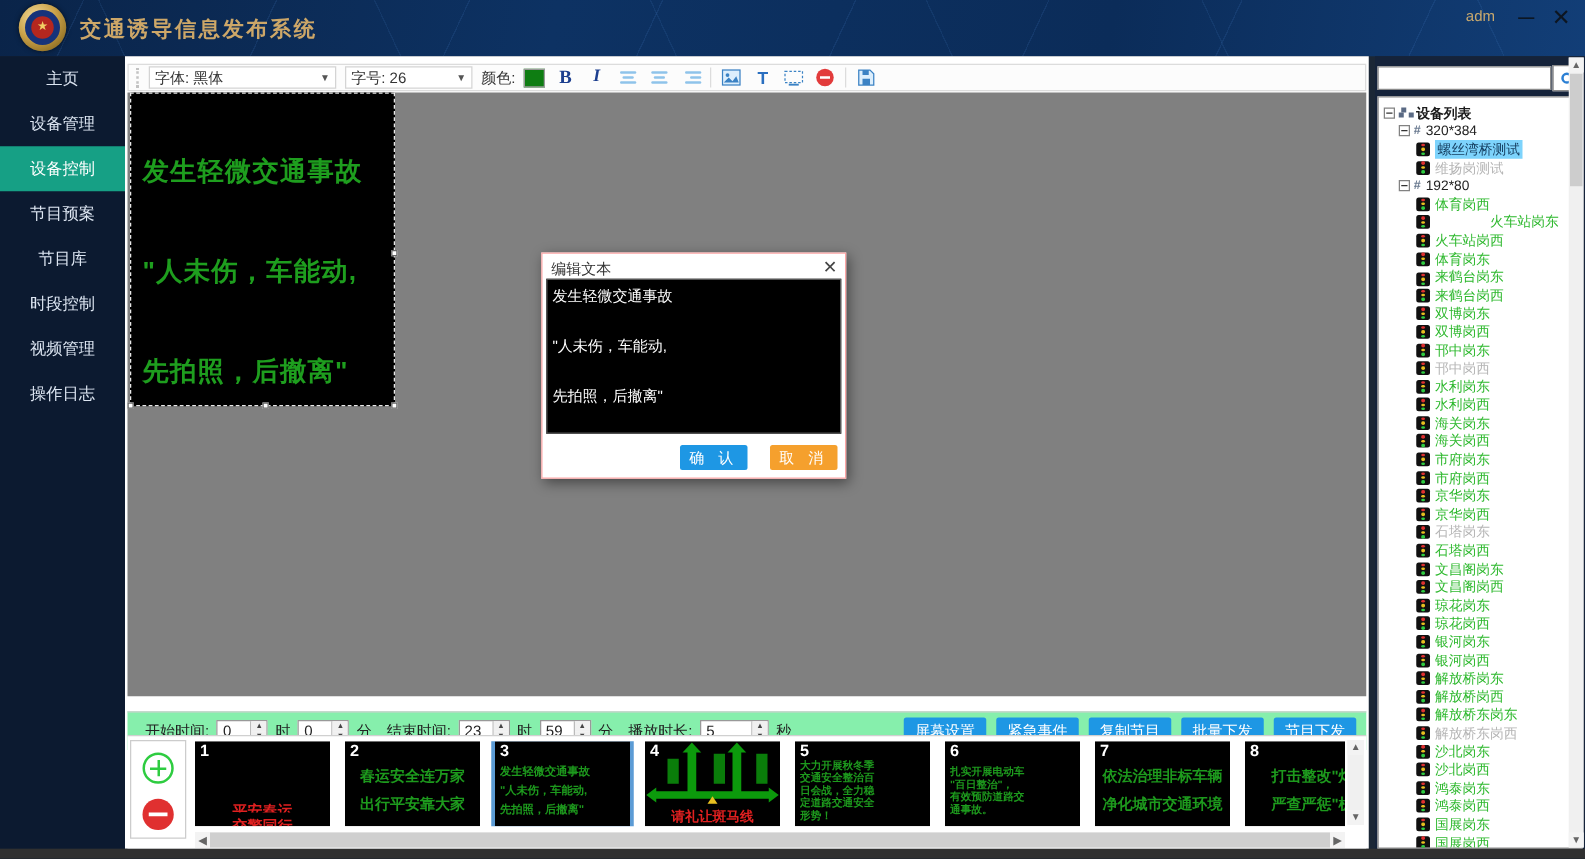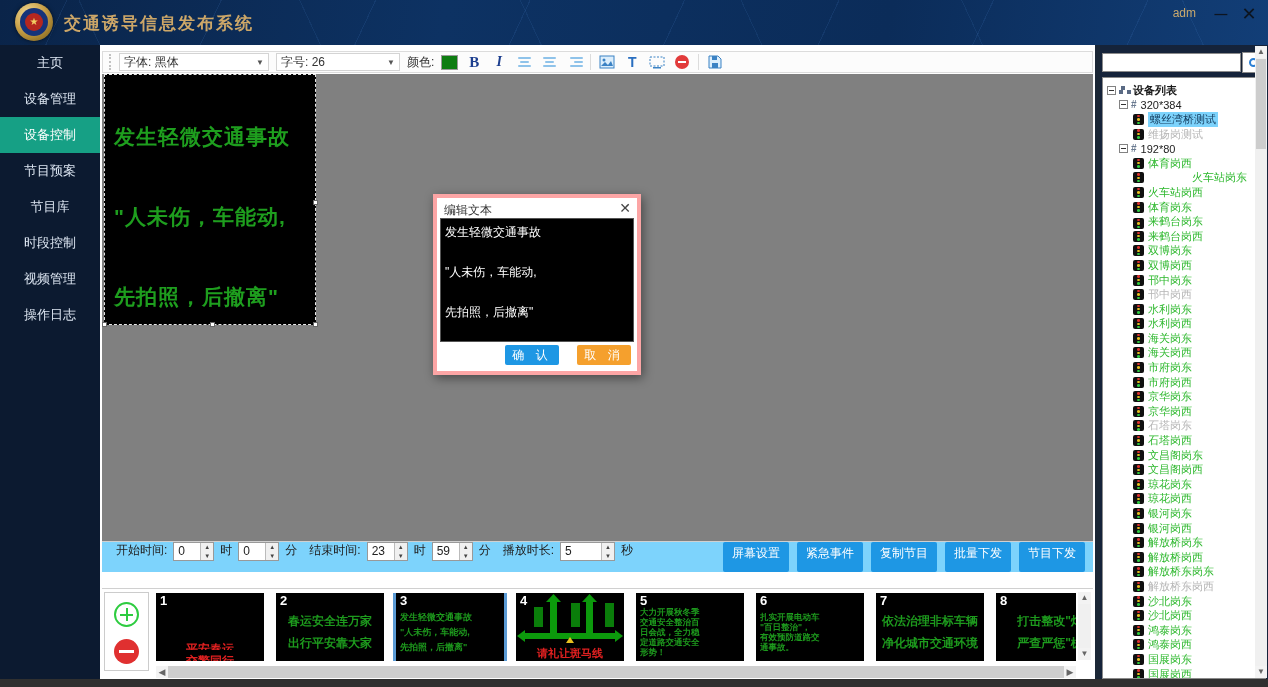--- a/index.html
+++ b/index.html
@@ -41,21 +41,21 @@
 
   
   .toolbar { position:absolute; left:2px; top:6px; right:2px; height:22px; background:#fcfcfc;
     border:1px solid #dcdcdc; display:flex; align-items:center; gap:7px; padding:0 6px;
     font-size:12px; color:#333; }
   .grip { width:3px; height:16px; border-left:2px dotted #c2c2c2; }
   .combo { display:flex; align-items:center; justify-content:space-between; border:1px solid #d4d4d4;
     background:#fff; height:18px; padding:0 4px; gap:10px; }
   .combo .caret { font-size:8px; color:#555; }
   .combo-font { width:150px; }
-  .combo-size { width:124px; }
+  .combo-size { width:102px; }
   .swatch { width:17px; height:15px; border:1px solid #9a9a9a; }
   .tb-btn { display:flex; align-items:center; justify-content:center; width:18px; height:18px;
     cursor:default; }
   .glyph-b { font-family:"Liberation Serif",serif; font-weight:bold; color:#1d3f8f; font-size:15px; }
   .glyph-i { font-family:"Liberation Serif",serif; font-style:italic; font-weight:bold; color:#1d3f8f; font-size:14px; }
   .align { display:flex; flex-direction:column; gap:2px; }
   .align i { display:block; height:2px; background:#8fc3ea; border-radius:1px; }
   .al-l i:nth-child(1){width:13px}.al-l i:nth-child(2){width:9px}.al-l i:nth-child(3){width:13px}
   .al-c i { width:13px; } .al-c i:nth-child(2){ width:9px; margin:0 auto; }
   .al-r i { width:13px; margin-left:auto; } .al-r i:nth-child(2){ width:9px; }
@@ -69,36 +69,36 @@
   .led { position:absolute; left:2px; top:0; width:212px; height:251px; background:#000;
     border:1px dashed #e8e8e8; }
   .led-line { color:#1e9e1e; font-size:21px; font-weight:bold; letter-spacing:1px;
     padding-left:9px; white-space:nowrap; }
   .led-text { padding-top:48px; display:flex; flex-direction:column; gap:52px; }
   .handle { position:absolute; width:5px; height:5px; background:#fff; border:1px solid #666; }
   .h-rm { right:-3px; top:50%; } .h-bm { bottom:-3px; left:50%; } .h-br { bottom:-3px; right:-3px; }
   .h-bl { bottom:-3px; left:-3px; }
 
   
-  .dialog { position:absolute; left:331px; top:120px; width:208px; height:181px; background:#fff;
-    border:4px solid #fca5a5; box-shadow:2px 3px 10px rgba(0,0,0,.45); z-index:5; }
+  .dialog { position:absolute; left:331px; top:128px; width:244px; height:181px; background:#fff;
+    border:1px solid #fca5a5; box-shadow:2px 3px 10px rgba(0,0,0,.45); z-index:5; }
   .dlg-title { position:absolute; left:7px; top:4px; font-size:12px; color:#333; }
   .dlg-close { position:absolute; right:6px; top:2px; font-size:14px; color:#444; cursor:default; }
   .dlg-text { position:absolute; left:3px; right:3px; top:20px; height:124px; background:#000;
     border:1px solid #555; color:#fff; font-size:12px; padding:3px 4px; overflow:hidden; }
   .dlg-line { min-height:20px; line-height:20px; white-space:nowrap; }
   .dlg-btns { position:absolute; right:6px; bottom:6px; display:flex; gap:18px; }
   .dlg-btn { width:54px; height:20px; font-size:12px; color:#fff; text-align:center; line-height:20px;
     border-radius:2px; letter-spacing:4px; cursor:default; }
   .dlg-ok { background:#1e97e4; }
   .dlg-cancel { background:#f5a02d; }
 
   
-  .controls { position:absolute; left:2px; top:496px; right:2px; height:31px; background:#7dd3fc;
-    border-top:1px solid #d0d0d0; display:flex; gap:6px; padding:0 8px;
+  .controls { position:absolute; left:2px; top:524px; right:2px; height:31px; background:#86efac;
+    border-top:1px solid #d0d0d0; display:flex; align-items:center; gap:6px; padding:0 8px;
     font-size:12px; color:#222; }
   .ctl-label { margin-left:6px; }
   .spinbox { display:inline-flex; border:1px solid #999; height:19px; background:#fff; }
   .spin-val { width:26px; padding-left:4px; line-height:17px; font-size:12px; }
   .spin-wide { width:40px; }
   .spin-arrows { width:13px; border-left:1px solid #bbb; display:flex; flex-direction:column; }
   .spin-arrows span { flex:1; display:flex; align-items:center; justify-content:center; font-size:6px;
     color:#444; line-height:1; background:#f0f0f0; }
   .actions { margin-left:auto; display:flex; gap:8px; }
   .abtn { background:#1e97e4; color:#fff; font-size:12px; padding:3px 9px; border-radius:2px;

